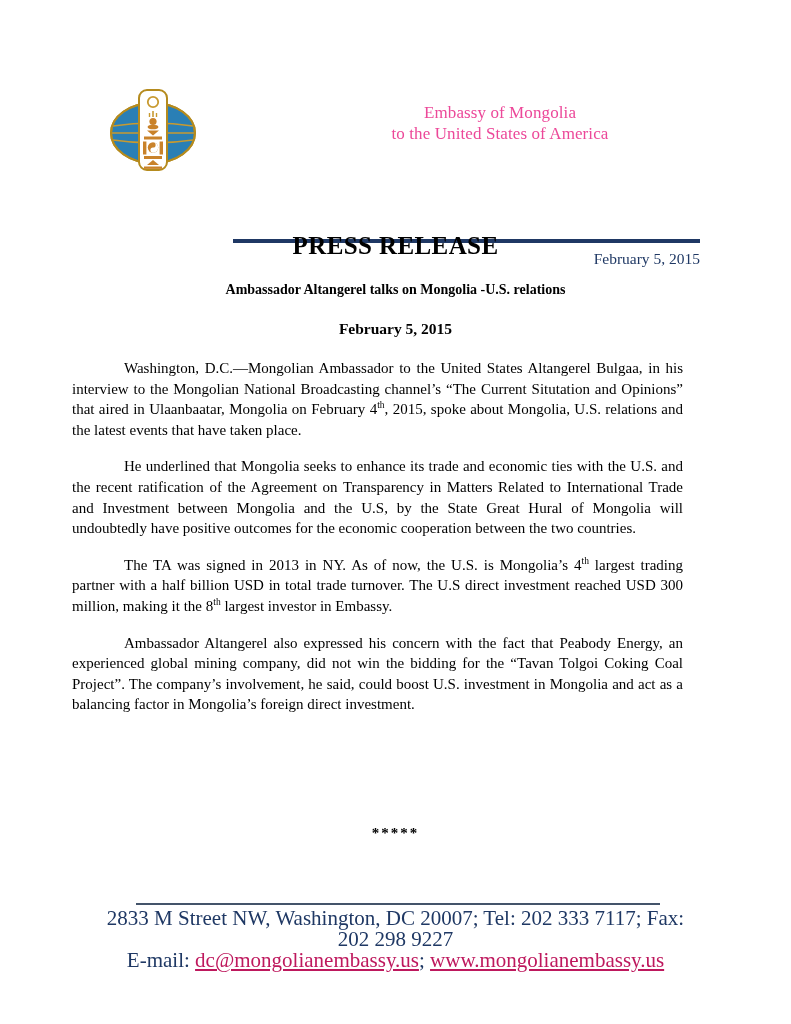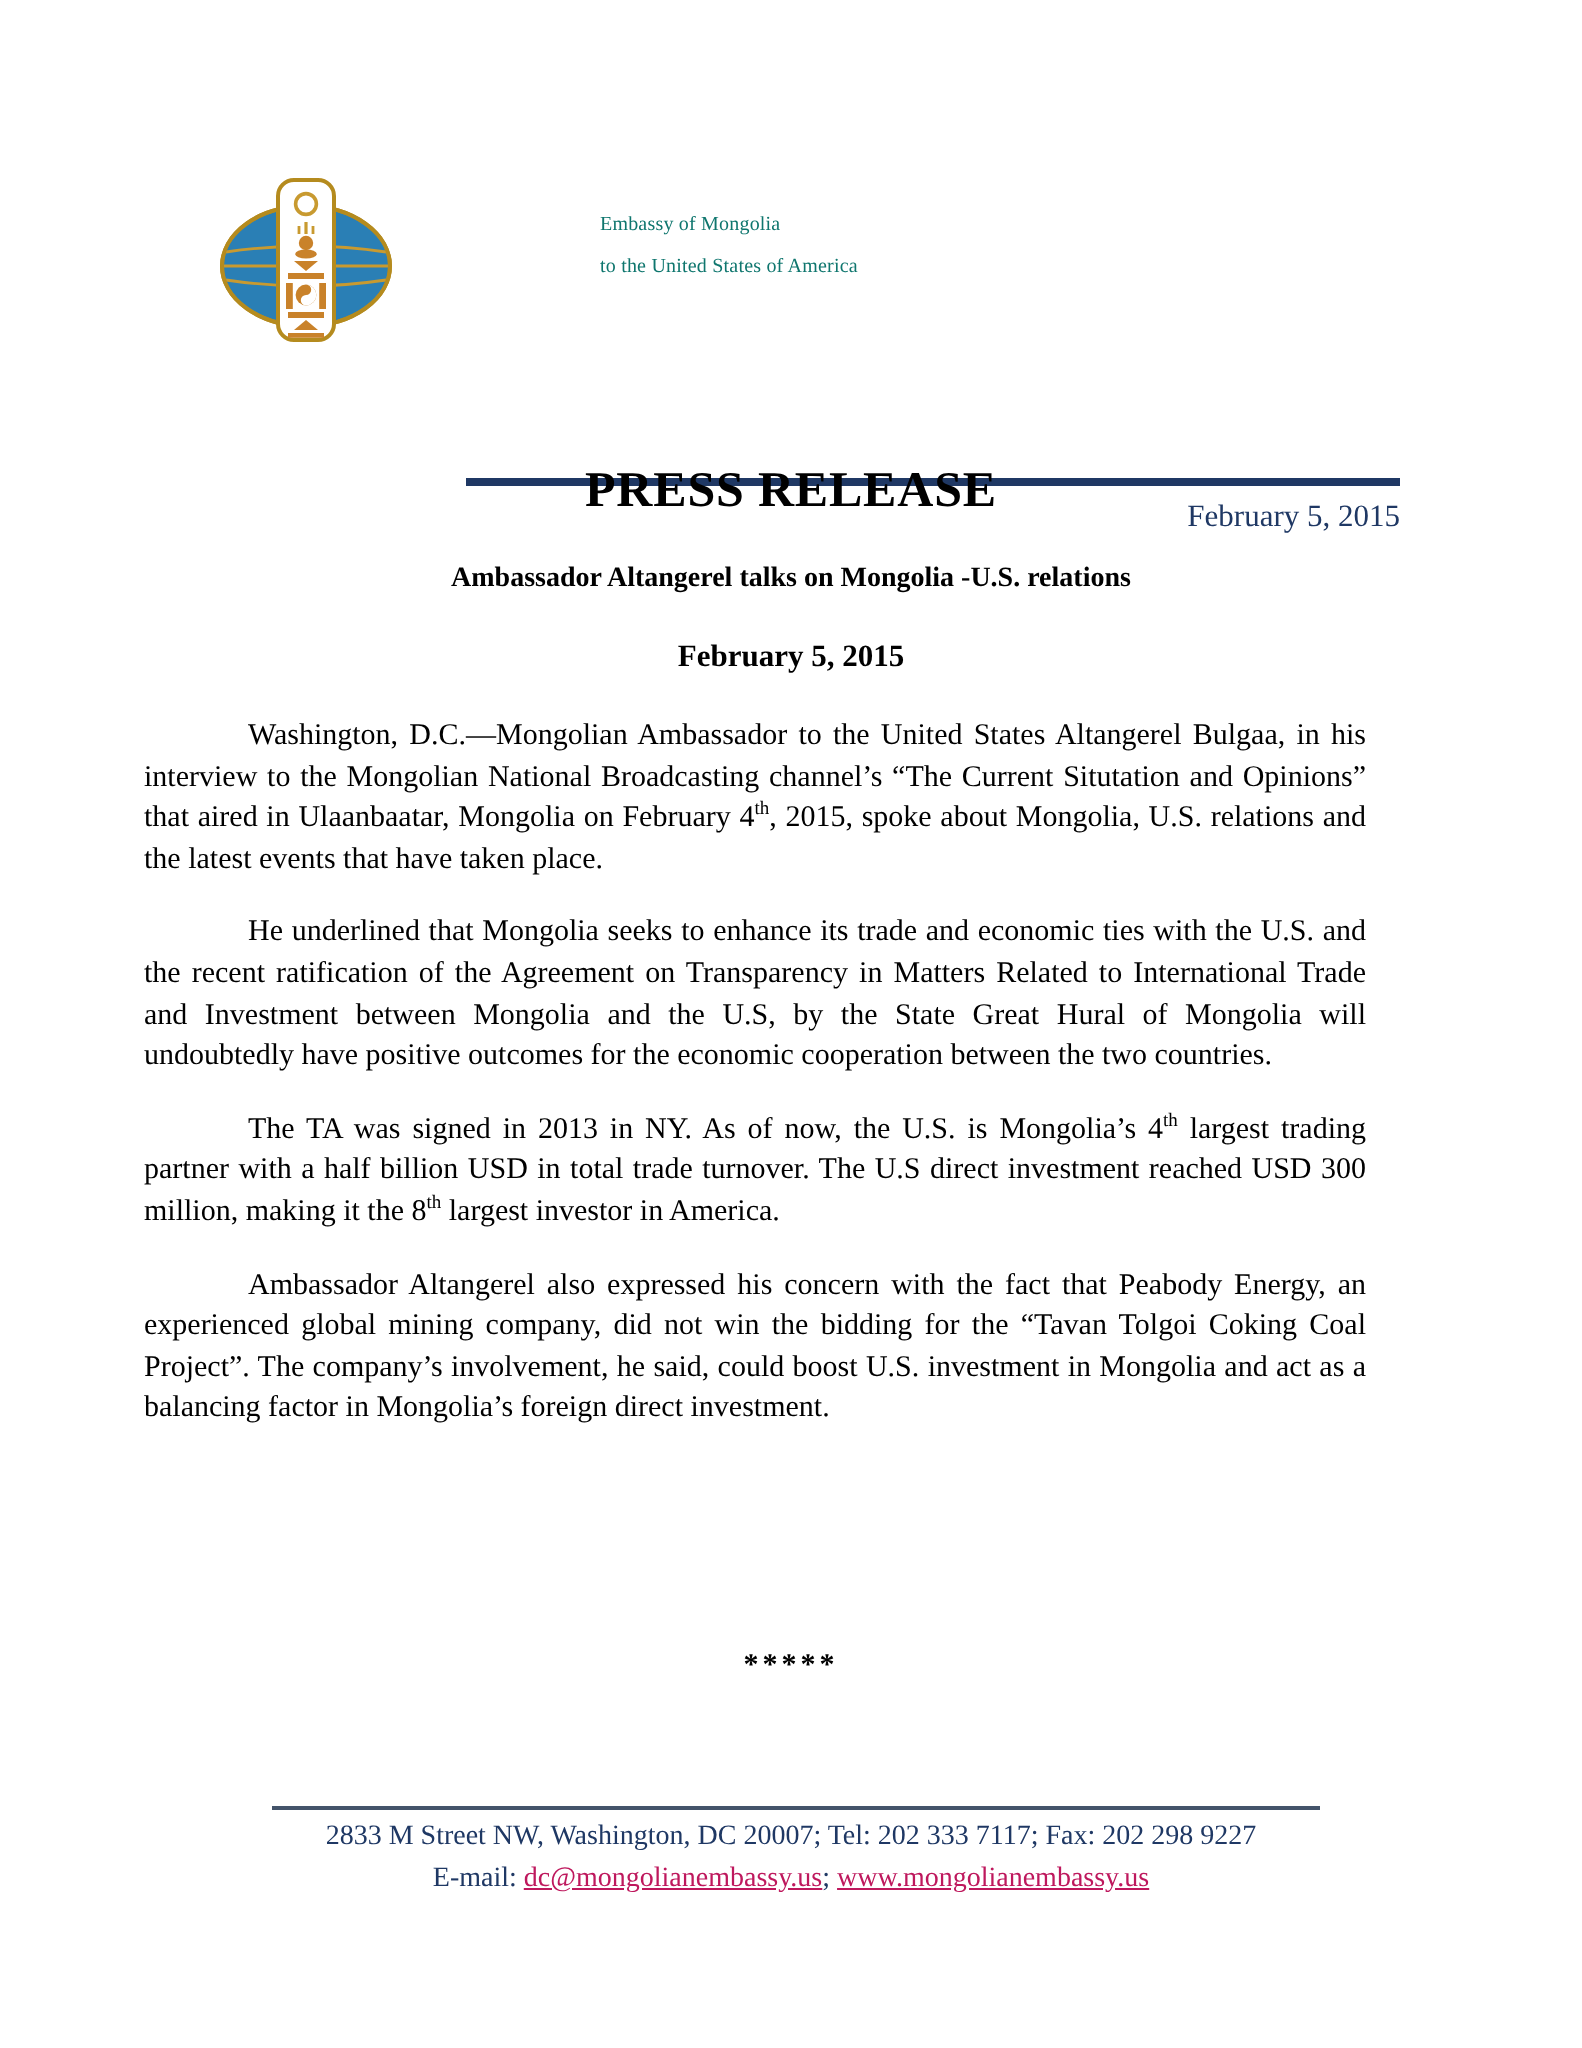--- a/index.html
+++ b/index.html
@@ -37,23 +37,23 @@
     width: 100px;
     height: 88px;
   }
   .emblem svg { display: block; }
 
   .header-text {
     position: absolute;
     left: 300px;
     top: 18px;
     width: 400px;
-    text-align: left;
-    color: #0f766e;
-    font-size: 10px;
+    text-align: center;
+    color: #ec4899;
+    font-size: 17px;
     line-height: 21px;
     letter-spacing: 0.1px;
   }
   .header-rule {
     position: absolute;
     left: 233px;
     top: 155px;
     width: 467px;
     height: 4px;
     background: #1f3864;
@@ -137,21 +137,21 @@
     height: 2px;
     background: #44546a;
   }
   .footer {
     position: absolute;
     left: 90px;
     top: 908px;
     width: 611px;
     text-align: center;
     color: #1f3864;
-    font-size: 14px;
+    font-size: 21px;
     line-height: 21px;
   }
   .footer .line { display: block; }
   .footer a,
   .footer .link {
     color: #be185d;
     text-decoration: underline;
   }
 </style>
 </head>
@@ -222,21 +222,21 @@
   </div>
 
   <div class="body-copy">
 
     <p><span>Washington, D.C.—Mongolian Ambassador to the United States Altangerel Bulgaa, in his interview to the Mongolian National Broadcasting channel’s “The Current Situtation and Opinions” that aired in Ulaanbaatar, Mongolia on February 4</span><sup>th</sup><span>, 2015, spoke about Mongolia, U.S. relations and the latest events that have taken place.</span></p>
 
 
 
     <p>He underlined that Mongolia seeks to enhance its trade and economic ties with the U.S. and the recent ratification of the Agreement on Transparency in Matters Related to International Trade and Investment between Mongolia and the U.S, by the State Great Hural of Mongolia will undoubtedly have positive outcomes for the economic cooperation between the two countries.</p>
 
-    <p><span>The TA was signed in 2013 in NY. As of now, the U.S. is Mongolia’s 4</span><sup>th</sup><span> largest trading partner with a half billion USD in total trade turnover. The U.S direct investment reached USD 300 million, making it the 8</span><sup>th</sup><span> largest investor in America.</span></p>
+    <p><span>The TA was signed in 2013 in NY. As of now, the U.S. is Mongolia’s 4</span><sup>th</sup><span> largest trading partner with a half billion USD in total trade turnover. The U.S direct investment reached USD 300 million, making it the 8</span><sup>th</sup><span> largest investor in Embassy.</span></p>
 
     <p>Ambassador Altangerel also expressed his concern with the fact that Peabody Energy, an experienced global mining company, did not win the bidding for the “Tavan Tolgoi Coking Coal Project”. The company’s involvement, he said, could boost U.S. investment in Mongolia and act as a balancing factor in Mongolia’s foreign direct investment.</p>
   </div>
 
   <div class="stars">*****</div>
 
   <div class="footer-rule"></div>
 
   <div class="footer">
     <span class="line">2833 M Street NW, Washington, DC 20007; Tel: 202 333 7117; Fax: 202 298 9227</span>

